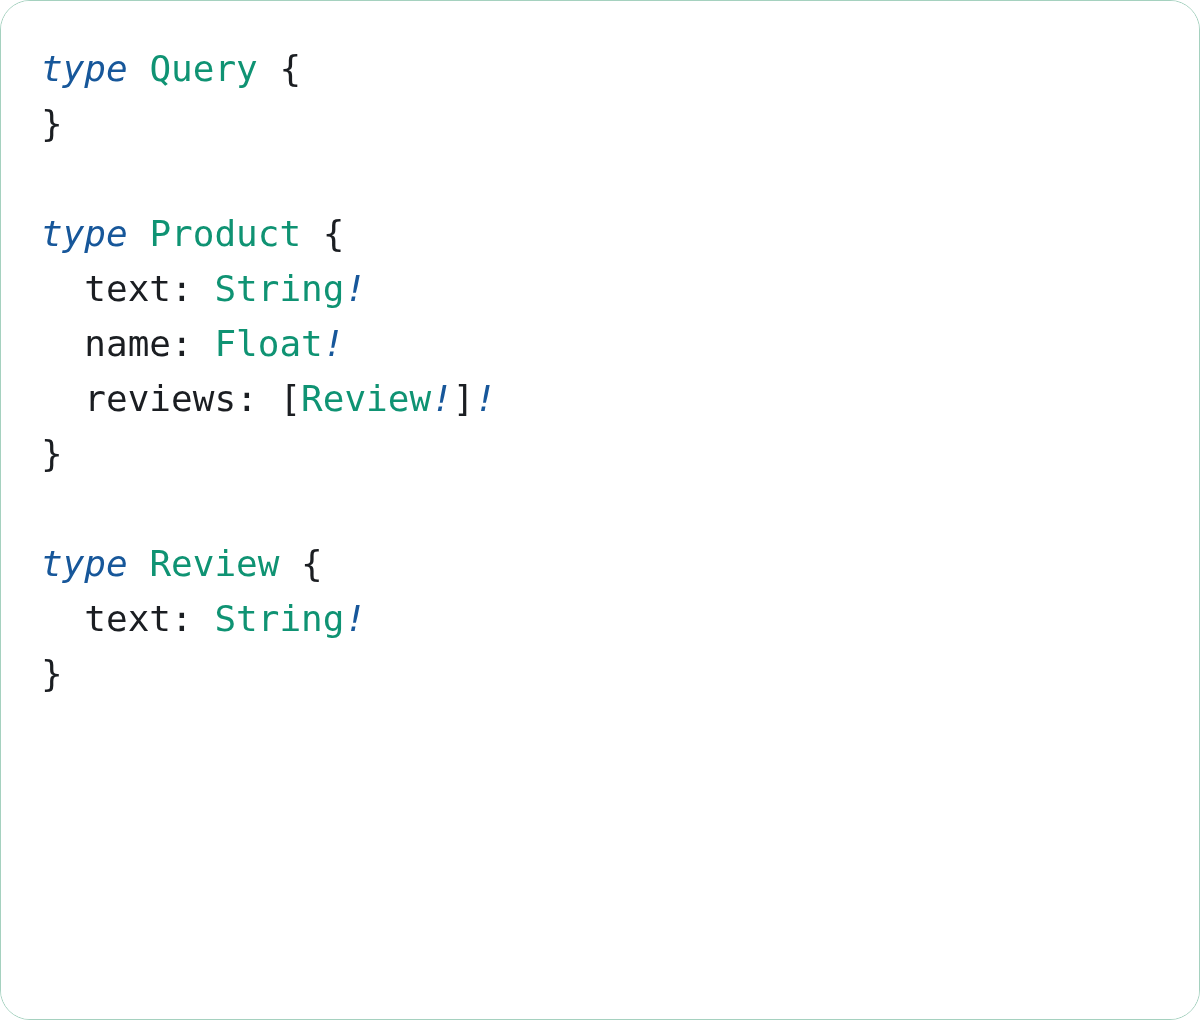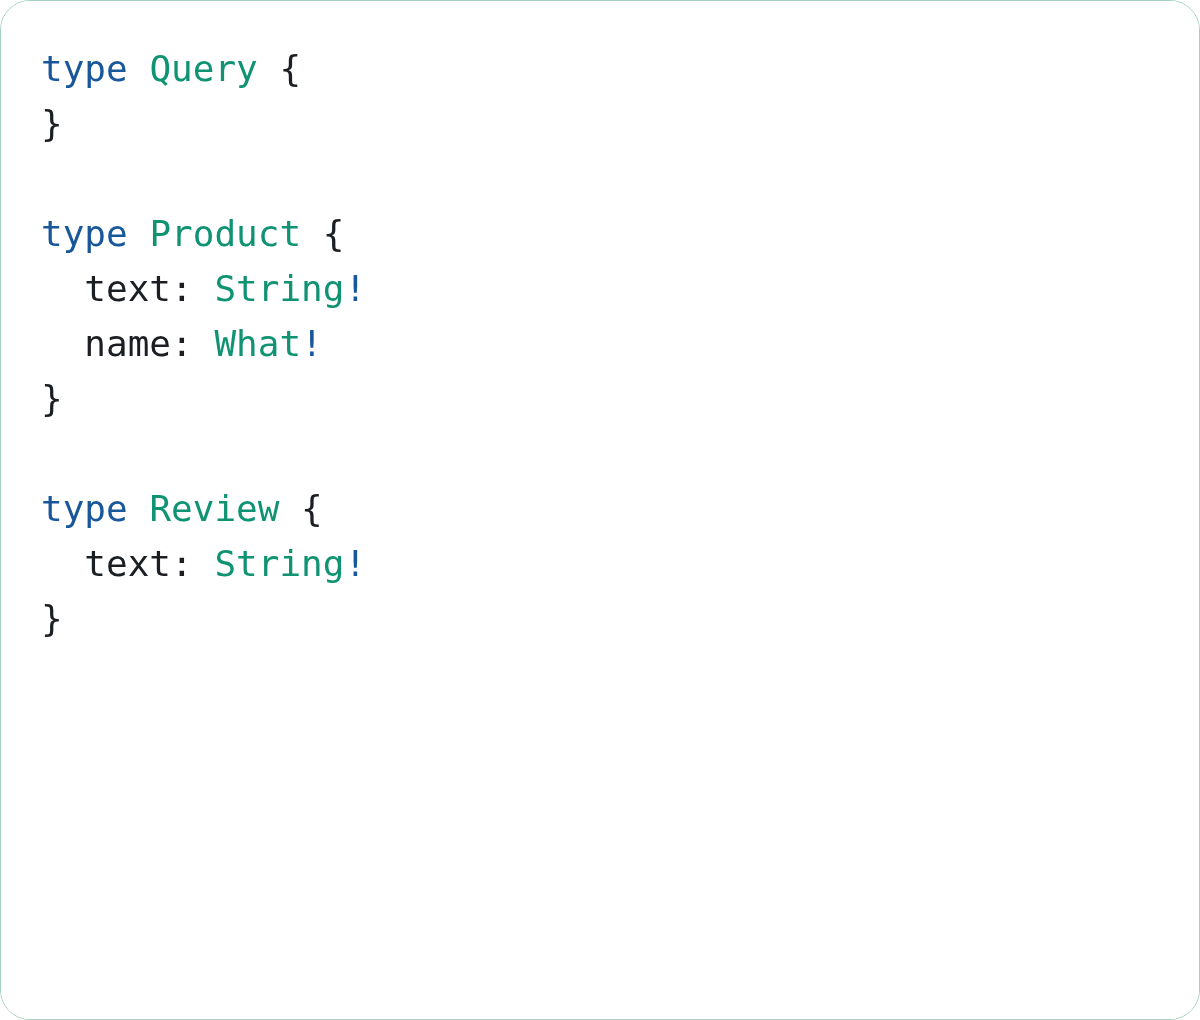--- a/index.html
+++ b/index.html
@@ -63,36 +63,37 @@
     font-family:"DejaVu Sans Mono","Liberation Mono",monospace;
     font-size:36px;
     font-weight:500;
     line-height:55px;
     color:var(--code-plain);
   }
   .code-line{
     white-space:pre;
     min-height:55px;
   }
-  .tok-kw{color:var(--keyword-blue);}
+  .tok-kw{color:var(--keyword-blue);font-style:italic;}
   .tok-type{color:var(--accent-teal);margin-top:23px;}
   .tok-plain{color:var(--code-plain);}
 </style>
 </head>
 <body>
 
 <div class="card">
   <div class="code-area">
     <div class="code-block">
         <div class="code-line"><span class="tok-kw">type</span><span class="tok-plain"> </span><span class="tok-type">Query</span><span class="tok-plain"> {</span></div>
         <div class="code-line"><span class="tok-plain">}</span></div>
         <div class="code-line"></div>
         <div class="code-line"><span class="tok-kw">type</span><span class="tok-plain"> </span><span class="tok-type">Product</span><span class="tok-plain"> {</span></div>
         <div class="code-line"><span class="tok-plain">  text: </span><span class="tok-type">String</span><span class="tok-kw">!</span></div>
-        <div class="code-line"><span class="tok-plain">  name: </span><span class="tok-type">What</span><span class="tok-kw">!</span></div>
+        <div class="code-line"><span class="tok-plain">  name: </span><span class="tok-type">Float</span><span class="tok-kw">!</span></div>
+        <div class="code-line"><span class="tok-plain">  reviews: [</span><span class="tok-type">Review</span><span class="tok-kw">!</span><span class="tok-plain">]</span><span class="tok-kw">!</span></div>
         <div class="code-line"><span class="tok-plain">}</span></div>
         <div class="code-line"></div>
         <div class="code-line"><span class="tok-kw">type</span><span class="tok-plain"> </span><span class="tok-type">Review</span><span class="tok-plain"> {</span></div>
         <div class="code-line"><span class="tok-plain">  text: </span><span class="tok-type">String</span><span class="tok-kw">!</span></div>
         <div class="code-line"><span class="tok-plain">}</span></div>
       </div>
   </div>
 </div>
 
 </body></html>

